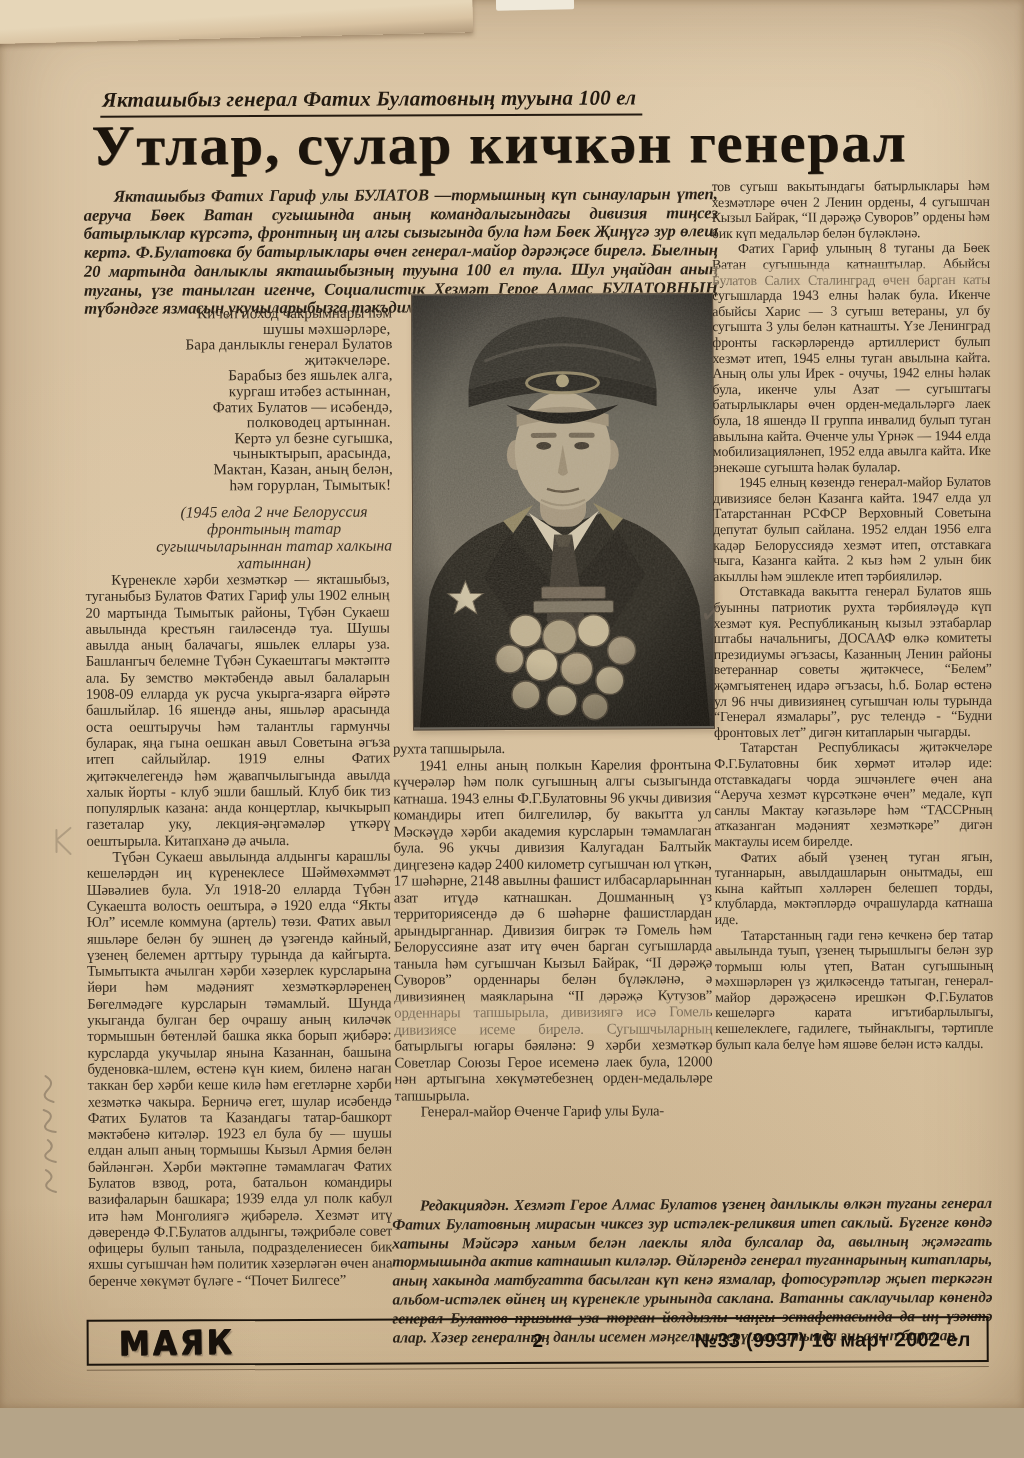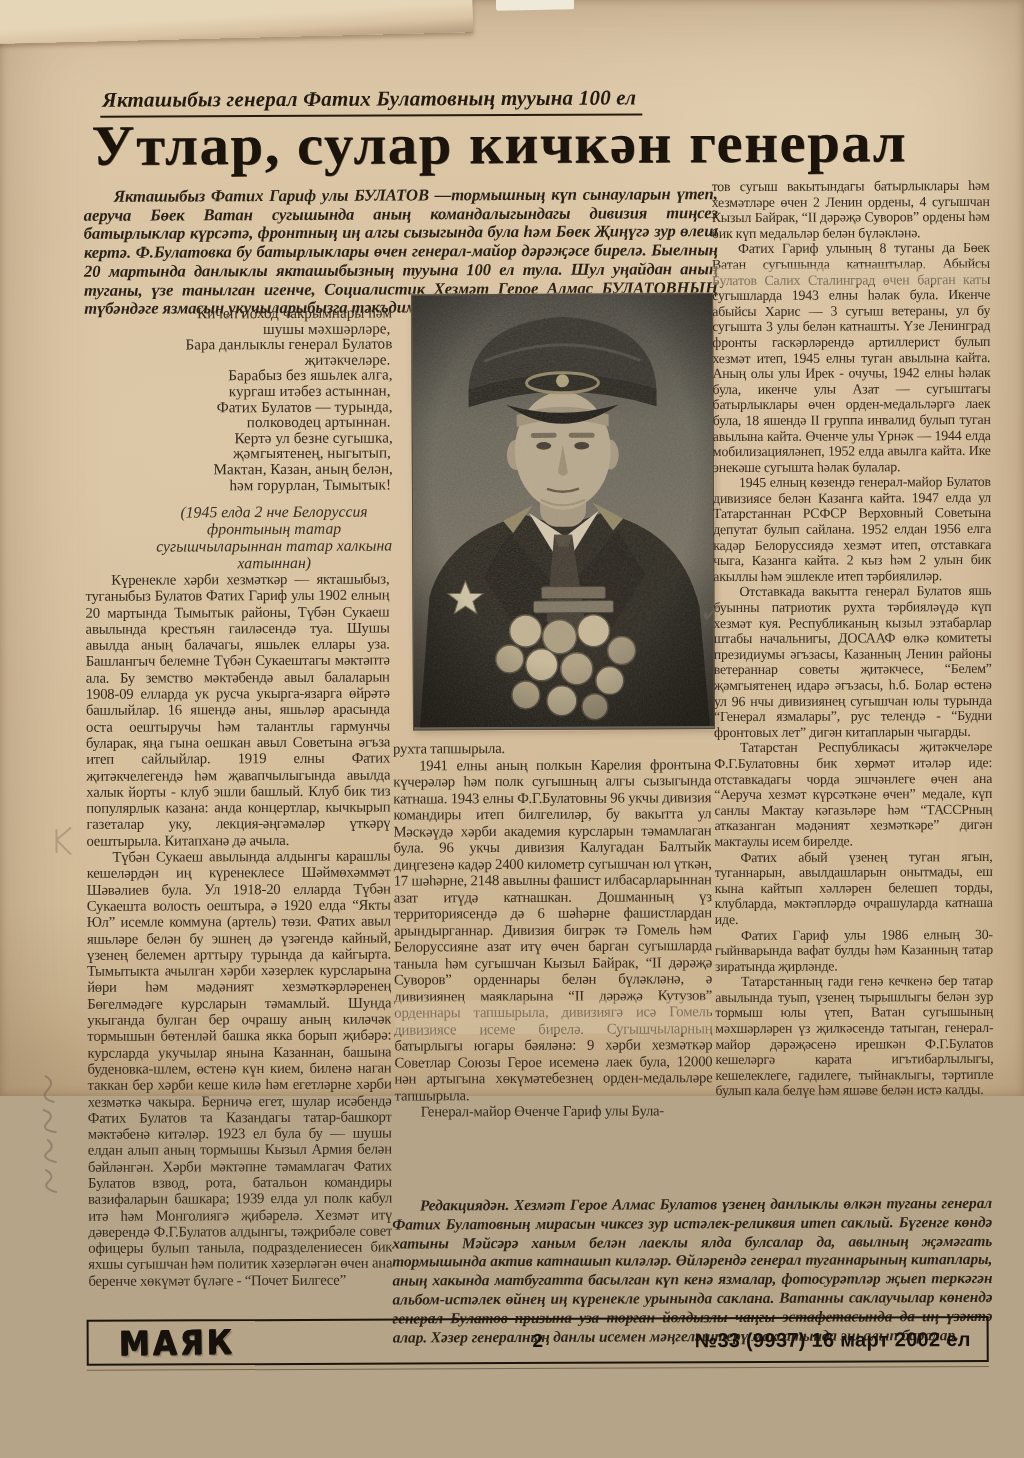--- a/index.html
+++ b/index.html
@@ -2,21 +2,21 @@
 <html><head>
 <meta charset="utf-8">
 <style>
   html,body{margin:0;padding:0;}
   body{
     width:1024px;height:1458px;overflow:hidden;
     background:#b5a488;
     font-family:"Liberation Serif","DejaVu Serif",serif;
   }
   .paper{
-    position:relative;width:1024px;height:1096px;
+    position:relative;width:1024px;height:1408px;
     background:
       radial-gradient(ellipse 420px 260px at 78% 12%, rgba(255,246,224,0.18), transparent 70%),
       radial-gradient(ellipse 500px 380px at 18% 42%, rgba(255,244,218,0.10), transparent 70%),
       radial-gradient(ellipse 620px 420px at 55% 88%, rgba(116,86,50,0.10), transparent 75%),
       radial-gradient(ellipse 300px 200px at 4% 96%, rgba(110,80,48,0.16), transparent 75%),
       linear-gradient(180deg,#dcc7a7 0%,#d9c3a2 35%,#d6c09e 70%,#d2bb97 100%);
     box-shadow: inset 0 0 90px rgba(96,70,42,0.35), inset 0 0 8px rgba(120,90,58,0.45);
     color:#2e251b;
   }
   
@@ -121,24 +121,24 @@
 
     <div class="lead">Якташыбыз Фатих Гариф улы БУЛАТОВ —тормышның күп сынауларын үтеп, аеруча Бөек Ватан сугышында аның командалыгындагы дивизия тиңсез батырлыклар күрсәтә, фронтның иң алгы сызыгында була һәм Бөек Җиңүгә зур өлеш кертә. Ф.Булатовка бу батырлыклары өчен генерал-майор дәрәҗәсе бирелә. Быелның 20 мартында данлыклы якташыбызның тууына 100 ел тула. Шул уңайдан аның туганы, үзе танылган игенче, Социалистик Хезмәт Герое Алмас БУЛАТОВНЫҢ түбәндәге язмасын укучыларыбызга тәкъдим итәбез.</div>
 
     <div class="poem">
       <div class="poem-line">Кичеп поход чакрымнары һәм</div>
       <div class="poem-line">шушы мәхшәрләре,</div>
       <div class="poem-line">Бара данлыклы генерал Булатов</div>
       <div class="poem-line">җитәкчеләре.</div>
       <div class="poem-line">Барабыз без яшьлек алга,</div>
       <div class="poem-line">кургаш итәбез астыннан,</div>
-      <div class="poem-line">Фатих Булатов — турында,</div>
+      <div class="poem-line">Фатих Булатов — исәбендә,</div>
       <div class="poem-line">полководец артыннан.</div>
       <div class="poem-line">Кертә ул безне сугышка,</div>
-      <div class="poem-line">җәмгыятенең, ныгытып,</div>
+      <div class="poem-line">чыныктырып, арасында,</div>
       <div class="poem-line">Мактан, Казан, аның белән,</div>
       <div class="poem-line">һәм горурлан, Тымытык!</div>
     </div>
     <div class="poem-attr">(1945 елда 2 нче Белоруссия фронтының татар сугышчыларыннан татар халкына хатыннан)</div>
 
     <div class="photo">
       <svg viewBox="0 0 300 432" width="300" height="432" preserveAspectRatio="none">
         <defs>
           <linearGradient id="pbg" x1="0" y1="0" x2="0" y2="1">
             <stop offset="0" stop-color="#413e38"></stop>
@@ -223,21 +223,20 @@
       <p>Генерал-майор Өченче Гариф улы Була-</p>
     </div>
 
     <div class="col col-right">
       <p class="nofirst" style="text-indent:0">тов сугыш вакытындагы батырлыклары һәм хезмәтләре өчен 2 Ленин ордены, 4 сугышчан Кызыл Байрак, “II дәрәҗә Суворов” ордены һәм бик күп медальләр белән бүләкләнә.</p>
       <p>Фатих Гариф улының 8 туганы да Бөек Ватан сугышында катнаштылар. Абыйсы Булатов Салих Сталинград өчен барган каты сугышларда 1943 елны һәлак була. Икенче абыйсы Харис — 3 сугыш ветераны, ул бу сугышта 3 улы белән катнашты. Үзе Ленинград фронты гаскәрләрендә артиллерист булып хезмәт итеп, 1945 елны туган авылына кайта. Аның олы улы Ирек - очучы, 1942 елны һәлак була, икенче улы Азат — сугыштагы батырлыклары өчен орден-медальләргә лаек була, 18 яшендә II группа инвалид булып туган авылына кайта. Өченче улы Үрнәк — 1944 елда мобилизацияләнеп, 1952 елда авылга кайта. Ике энекәше сугышта һәлак булалар.</p>
       <p>1945 елның көзендә генерал-майор Булатов дивизиясе белән Казанга кайта. 1947 елда ул Татарстаннан РСФСР Верховный Советына депутат булып сайлана. 1952 елдан 1956 елга кадәр Белоруссиядә хезмәт итеп, отставкага чыга, Казанга кайта. 2 кыз һәм 2 улын бик акыллы һәм эшлекле итеп тәрбиялиләр.</p>
       <p>Отставкада вакытта генерал Булатов яшь буынны патриотик рухта тәрбияләүдә күп хезмәт куя. Республиканың кызыл эзтабарлар штабы начальнигы, ДОСААФ өлкә комитеты президиумы әгъзасы, Казанның Ленин районы ветераннар советы җитәкчесе, “Белем” җәмгыятенең идарә әгъзасы, һ.б. Болар өстенә ул 96 нчы дивизиянең сугышчан юлы турында “Генерал язмалары”, рус телендә - “Будни фронтовых лет” дигән китапларын чыгарды.</p>
       <p>Татарстан Республикасы җитәкчеләре Ф.Г.Булатовны бик хөрмәт итәләр иде: отставкадагы чорда эшчәнлеге өчен ана “Аеруча хезмәт күрсәткәне өчен” медале, күп санлы Мактау кәгазьләре һәм “ТАССРның атказанган мәдәният хезмәткәре” дигән мактаулы исем бирелде.</p>
       <p>Фатих абый үзенең туган ягын, туганнарын, авылдашларын онытмады, еш кына кайтып хәлләрен белешеп торды, клубларда, мәктәпләрдә очрашуларда катнаша иде.</p>
-      <p>Фатих Гариф улы 1986 елның 30-гыйнварында вафат булды һәм Казанның татар зиратында җирләнде.</p>
       <p>Татарстанның гади генә кечкенә бер татар авылында туып, үзенең тырышлыгы белән зур тормыш юлы үтеп, Ватан сугышының мәхшәрләрен үз җилкәсендә татыган, генерал-майор дәрәҗәсенә ирешкән Ф.Г.Булатов кешеләргә карата игътибарлылыгы, кешелеклеге, гадилеге, тыйнаклыгы, тәртипле булып кала белүе һәм яшәве белән истә калды.</p>
     </div>
 
     <div class="editorial">Редакциядән. Хезмәт Герое Алмас Булатов үзенең данлыклы өлкән туганы генерал Фатих Булатовның мирасын чиксез зур истәлек-реликвия итеп саклый. Бүгенге көндә хатыны Мәйсәрә ханым белән лаеклы ялда булсалар да, авылның җәмәгать тормышында актив катнашып киләләр. Өйләрендә генерал туганнарының китаплары, аның хакында матбугатта басылган күп кенә язмалар, фотосурәтләр җыеп теркәгән альбом-истәлек өйнең иң күренекле урынында саклана. Ватанны саклаучылар көнендә генерал Булатов призына уза торган йолдызлы чаңгы эстафетасында да иң үзәктә алар. Хәзер генералның данлы исемен мәңгеләштерү максатында эш алып баралар.</div>
 
     <div class="footer-bar">
       <div class="masthead">МАЯК</div>
       <div class="page-num">2</div>
       <div class="issue">№33 (9937) 16 март 2002 ел</div>
     </div>

